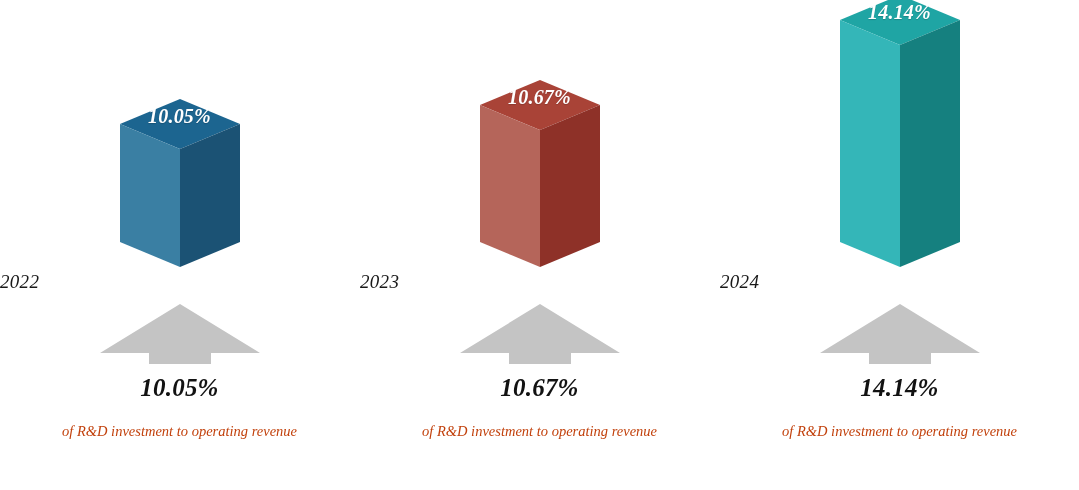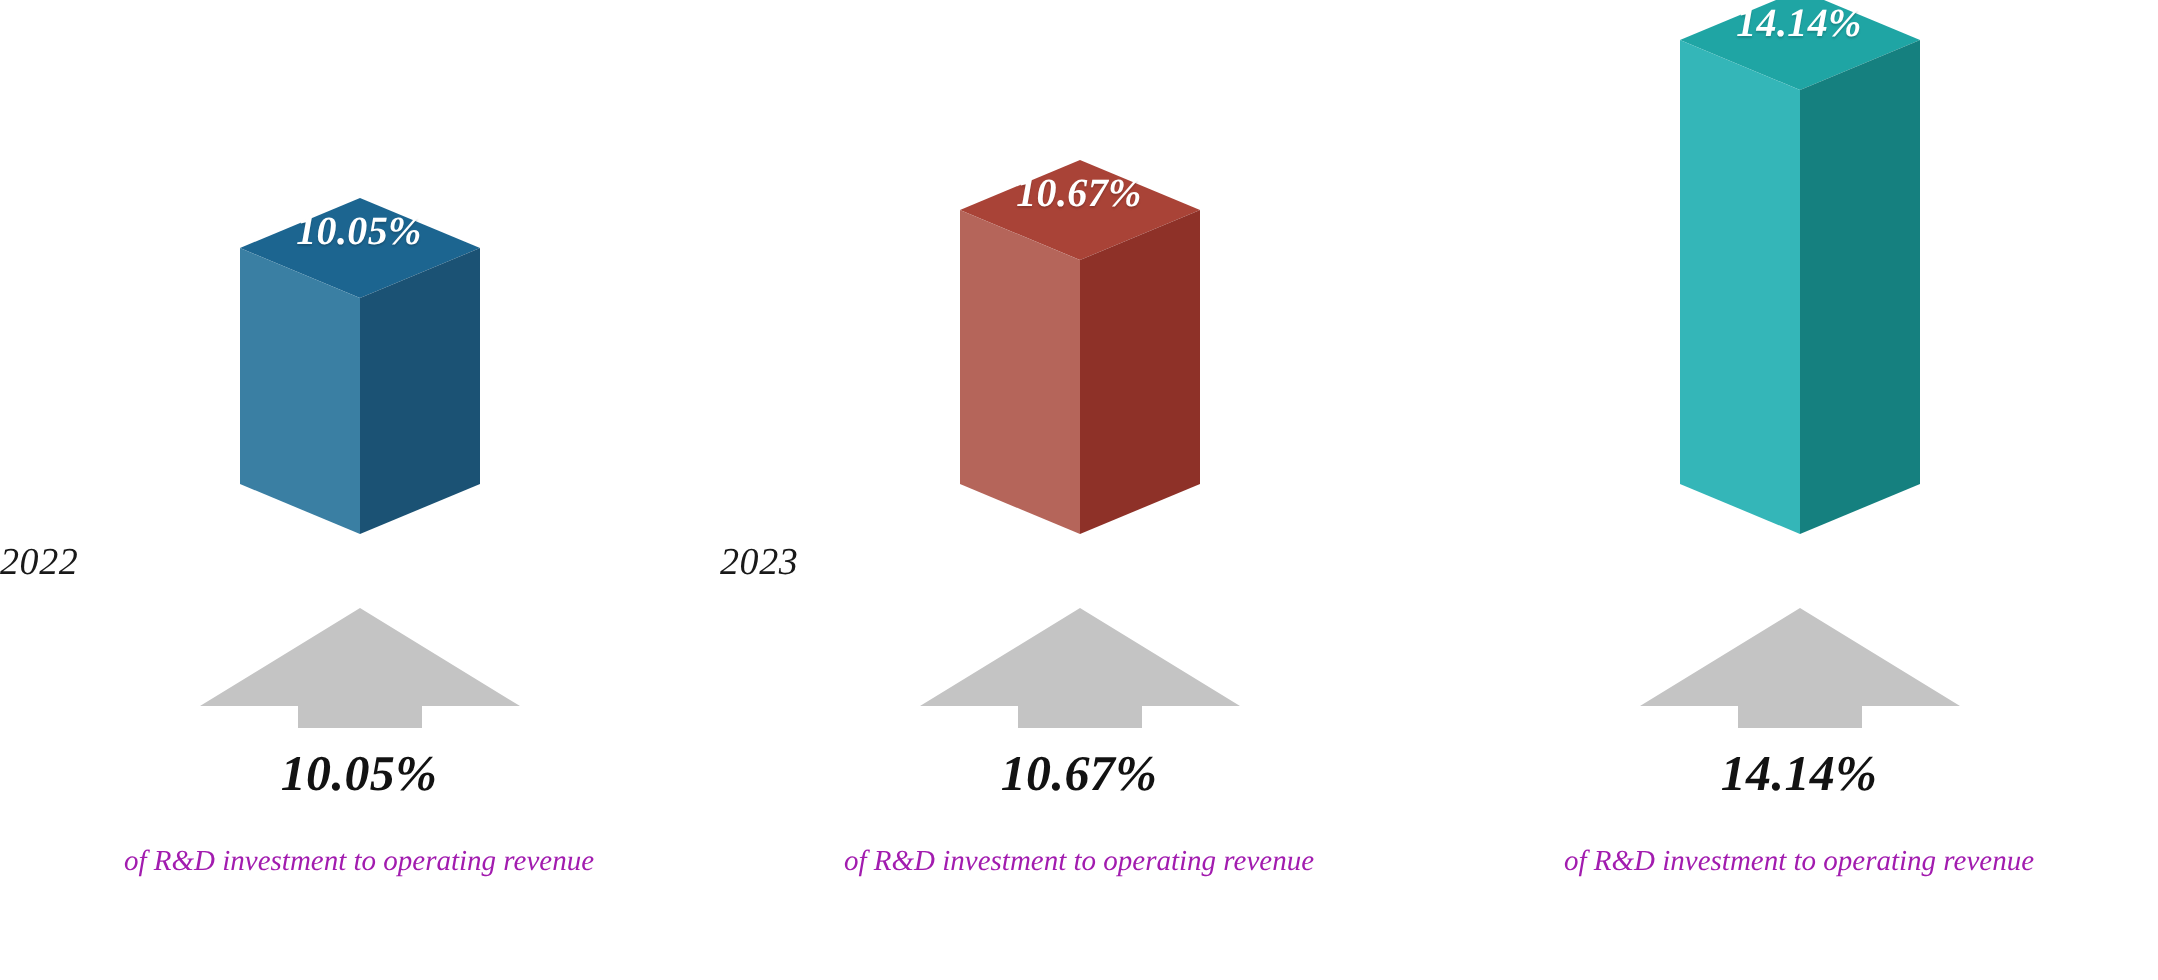--- a/index.html
+++ b/index.html
@@ -94,21 +94,21 @@
   }
   .stat-caption {
     position: absolute;
     left: 50%;
     transform: translateX(-50%);
     top: 422px;
     width: 252px;
     text-align: center;
     font-size: 14.5px;
     line-height: 1.28;
-    color: #a21caf;
+    color: #c2410c;
   }
 </style>
 </head>
 <body>
 
 <div id="chart-root">
 
   <div class="group">
 
     <div class="bar-wrap">
@@ -161,20 +161,21 @@
 
     <div class="bar-wrap">
       <svg class="bar-svg" width="126" height="278" viewBox="0 0 126 278">
         <polygon points="3,28 63,3 123,28 63,53" fill="#1fa5a4"></polygon>
         <polygon points="3,28 63,53 63,275 3,250" fill="#34b6b8"></polygon>
         <polygon points="63,53 123,28 123,250 63,275" fill="#15807f"></polygon>
       </svg>
       <span class="bar-value-label" style="top:1px;">14.14%</span>
     </div>
 
+    <div class="year-label">2024</div>
 
     <div class="arrow-wrap">
       <svg width="164" height="64" viewBox="0 0 164 64">
         <polygon points="82,2 162,51 113,51 113,62 51,62 51,51 2,51" fill="#c4c4c4"></polygon>
       </svg>
     </div>
 
     <div class="stat-value">14.14%</div>
 
     <div class="stat-caption">of R&amp;D investment to operating revenue</div>

